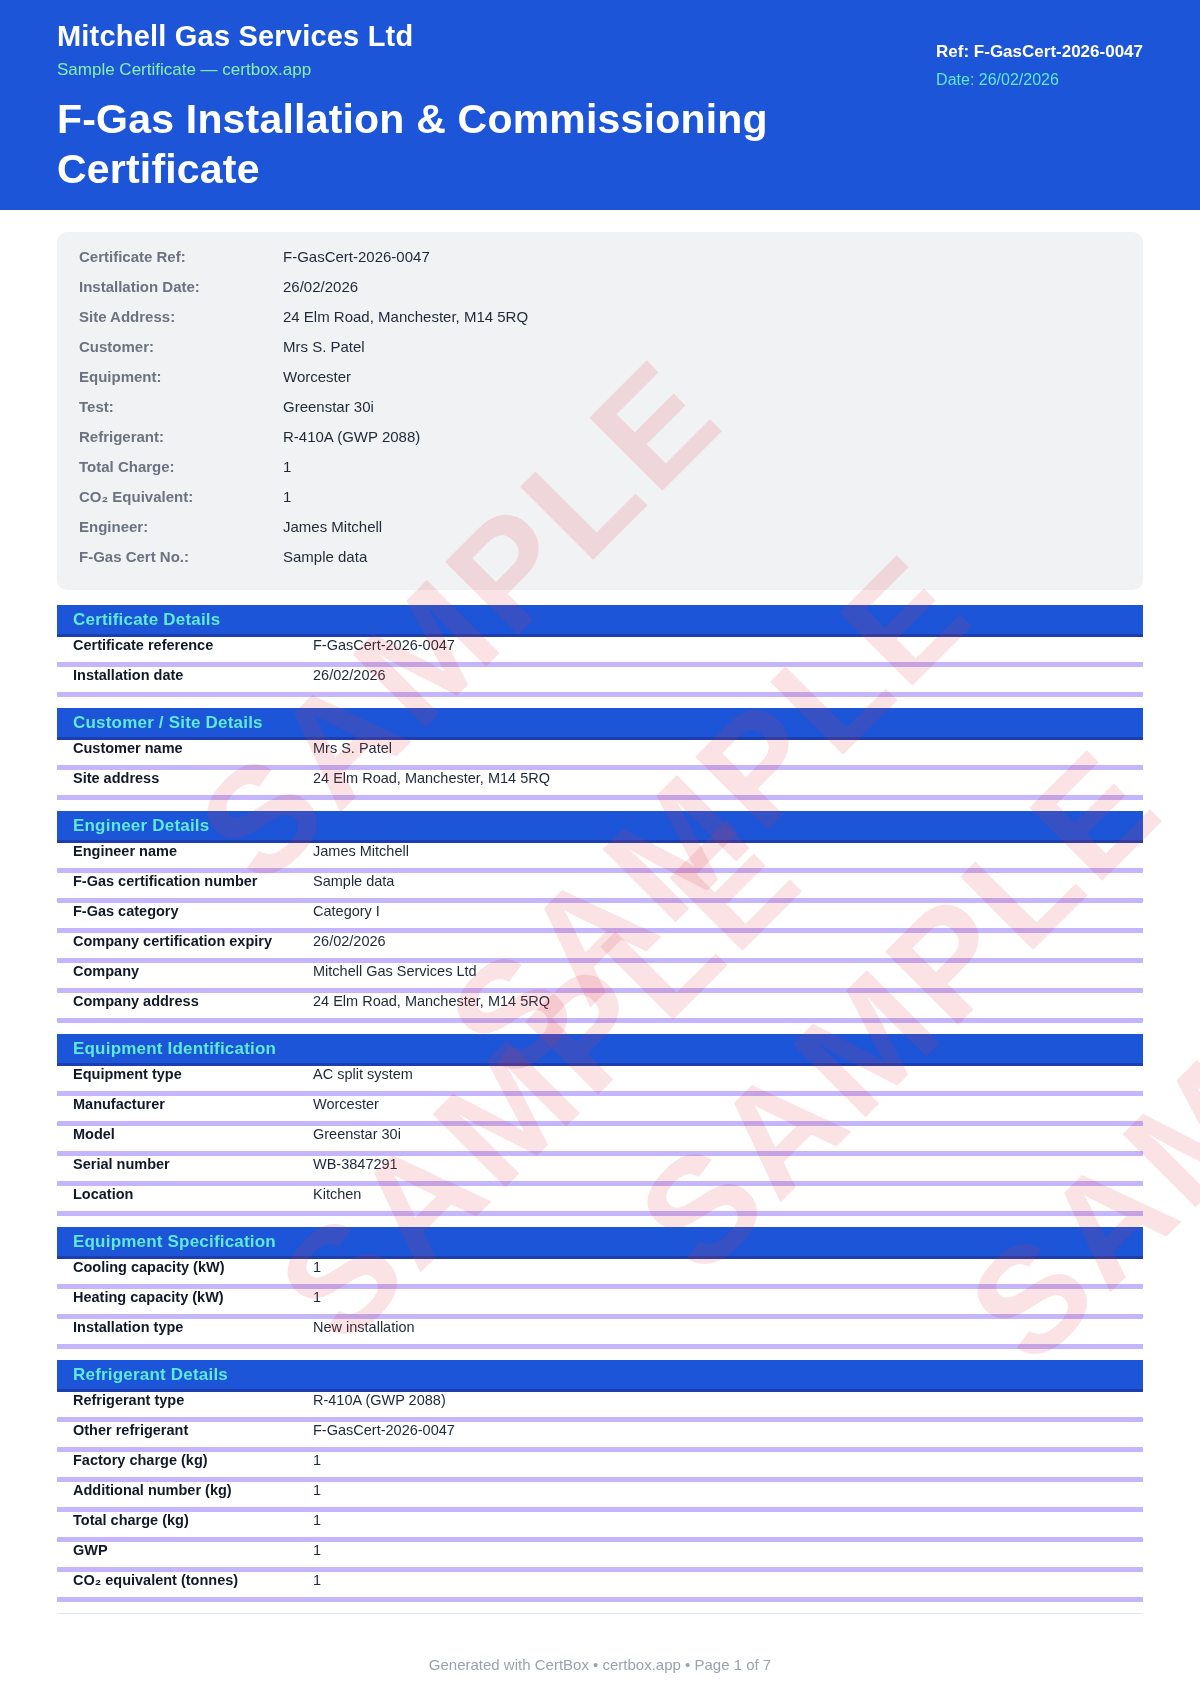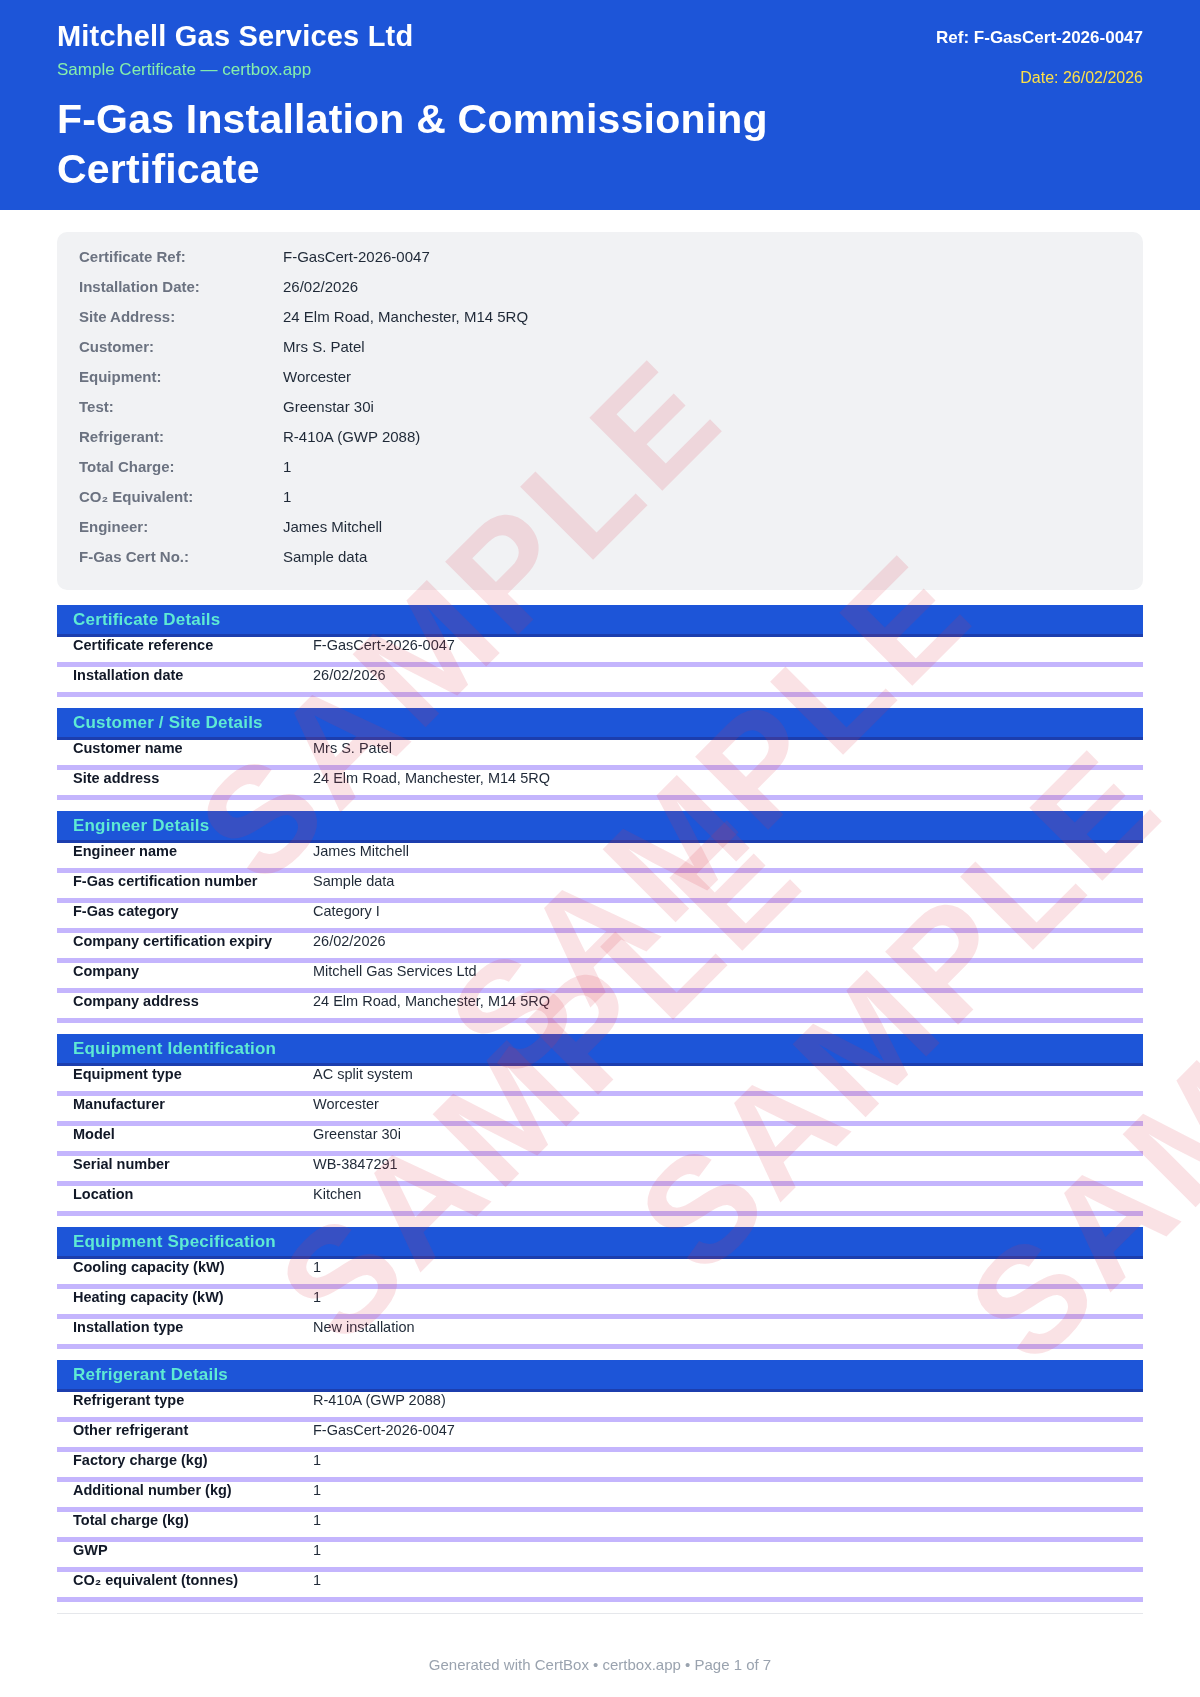--- a/index.html
+++ b/index.html
@@ -22,23 +22,23 @@
     padding: 20px 57px 16px 57px;
     position: relative;
     flex: 0 0 auto;
   }
   .banner .company { font-size: 29px; font-weight: bold; letter-spacing: .2px; }
   .banner .subtitle { font-size: 17px; margin-top: 7px; color: #86efac; }
   .banner .doc-title {
     font-size: 41px; font-weight: bold; line-height: 1.22;
     max-width: 840px; margin-top: 14px; letter-spacing: .2px;
   }
-  .banner .meta { position: absolute; top: 28px; right: 57px; text-align: right; }
+  .banner .meta { position: absolute; top: 42px; right: 57px; text-align: left; }
   .banner .meta .ref { font-size: 17px; font-weight: bold; }
-  .banner .meta .date { font-size: 16px; margin-top: 21px; color: #fde047; }
+  .banner .meta .date { font-size: 16px; margin-top: 9px; color: #5eead4; }
 
   
   .content { padding: 22px 57px 0 57px; flex: 0 0 auto; }
 
   
   .summary-card {
     background: #f1f2f4;
     border-radius: 10px;
     padding: 16px 22px 12px 22px;
     margin-bottom: 15px;

